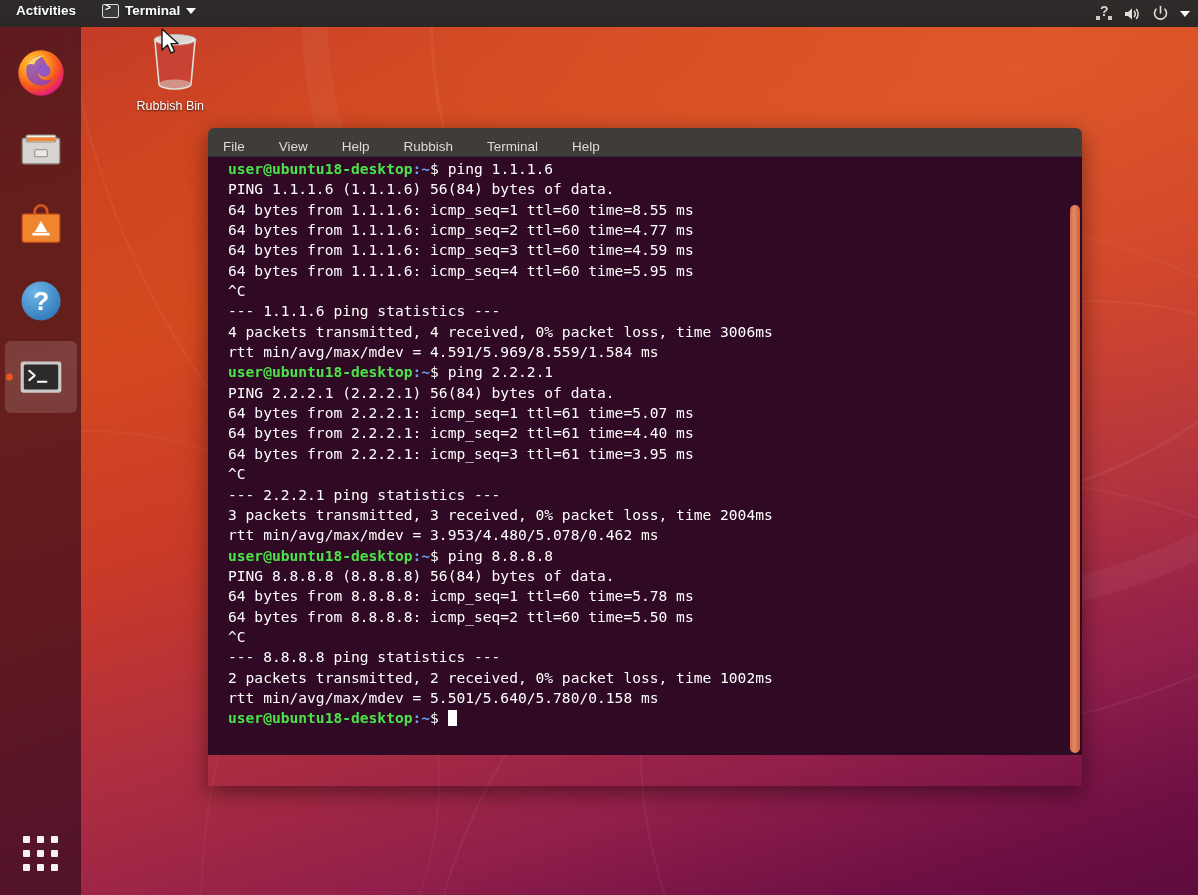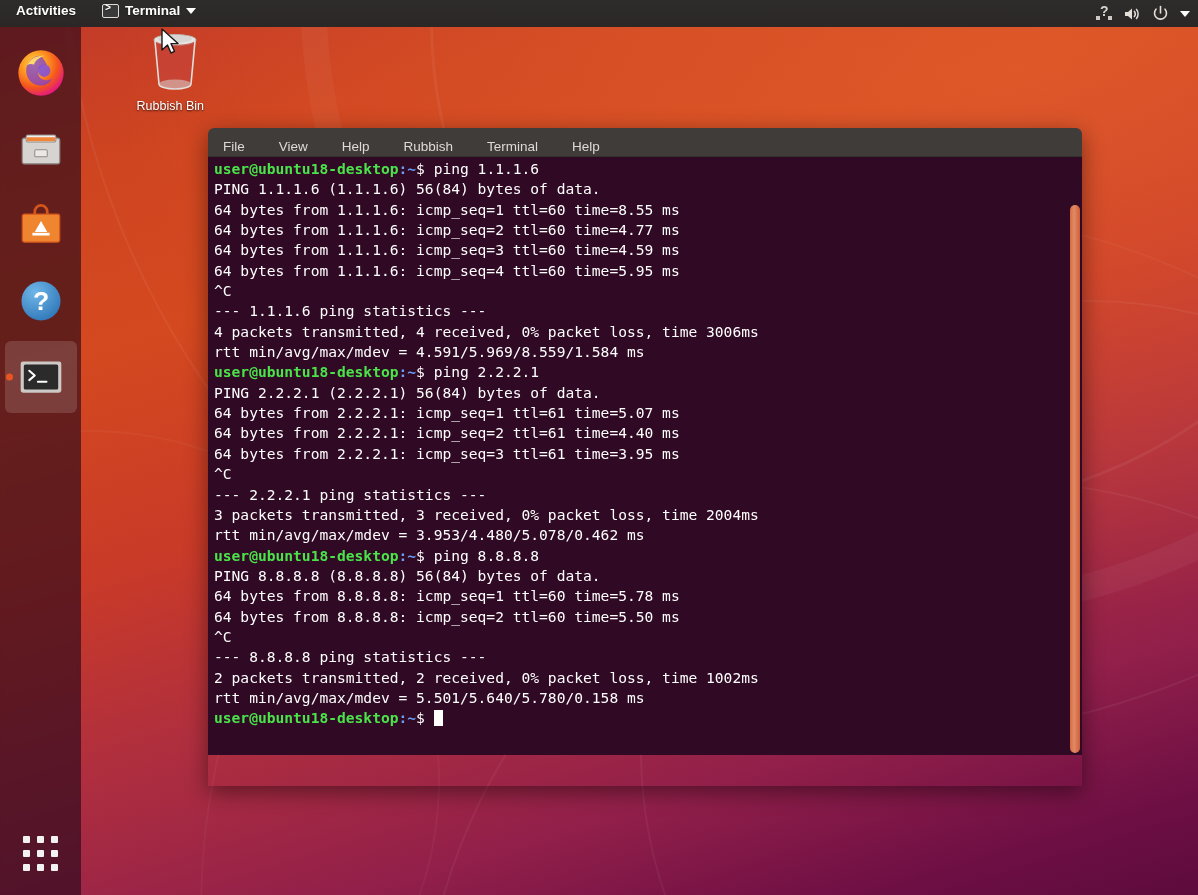--- a/index.html
+++ b/index.html
@@ -218,21 +218,21 @@
     color: #dedad7;
     font-size: 13.5px;
     padding: 2px 3px;
     cursor: pointer;
     border-radius: 2px;
   }
   #terminal-body {
     position: relative;
     height: 598px;
     background: #300a24;
-    padding: 2px 0 0 3px;
+    padding: 2px 0 0 17px;
     overflow: hidden;
   }
   #term-text {
     font-family: "DejaVu Sans Mono", "Liberation Mono", monospace;
     font-size: 14.6px;
     line-height: 20.35px;
     color: #ffffff;
     white-space: pre;
     padding-left: 3px;
   }

